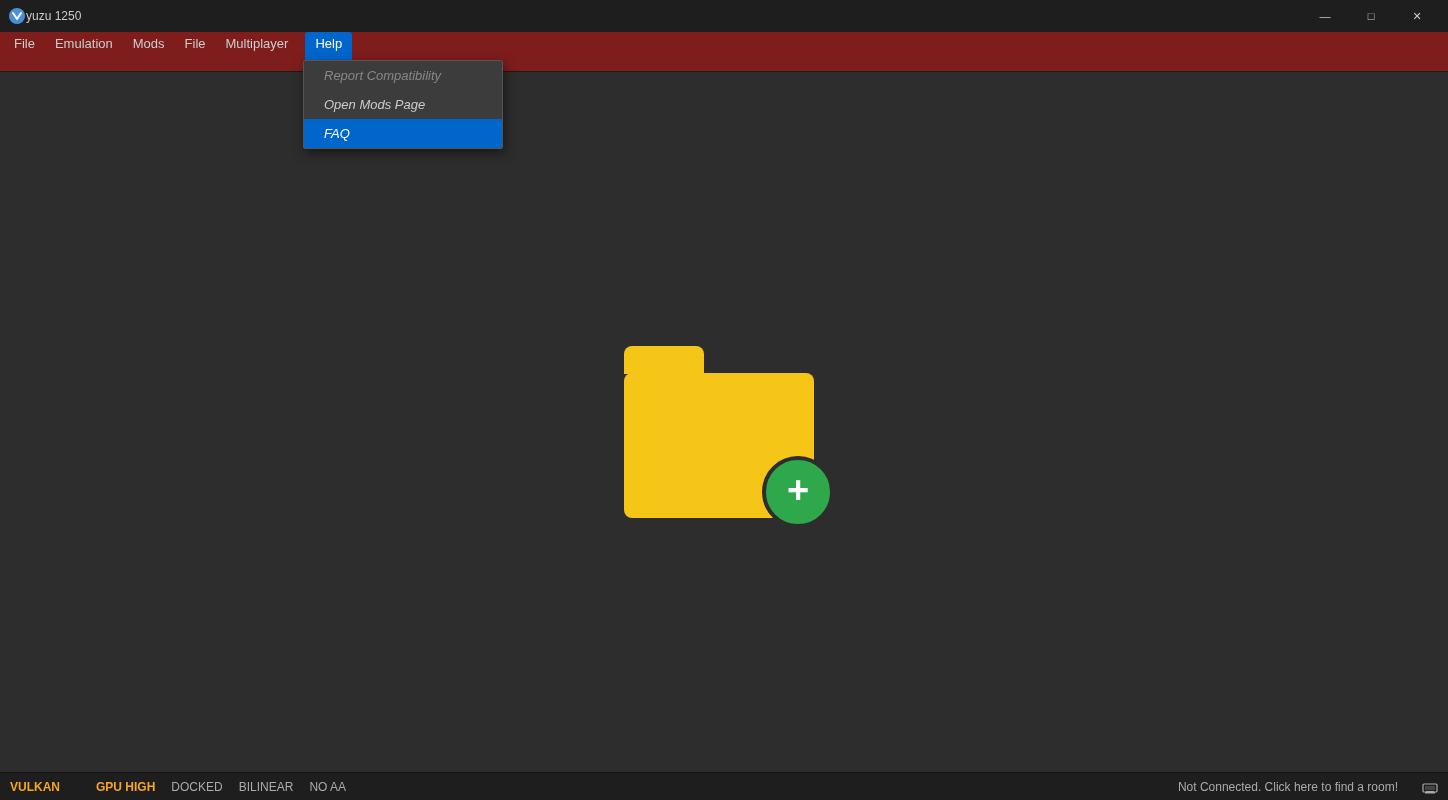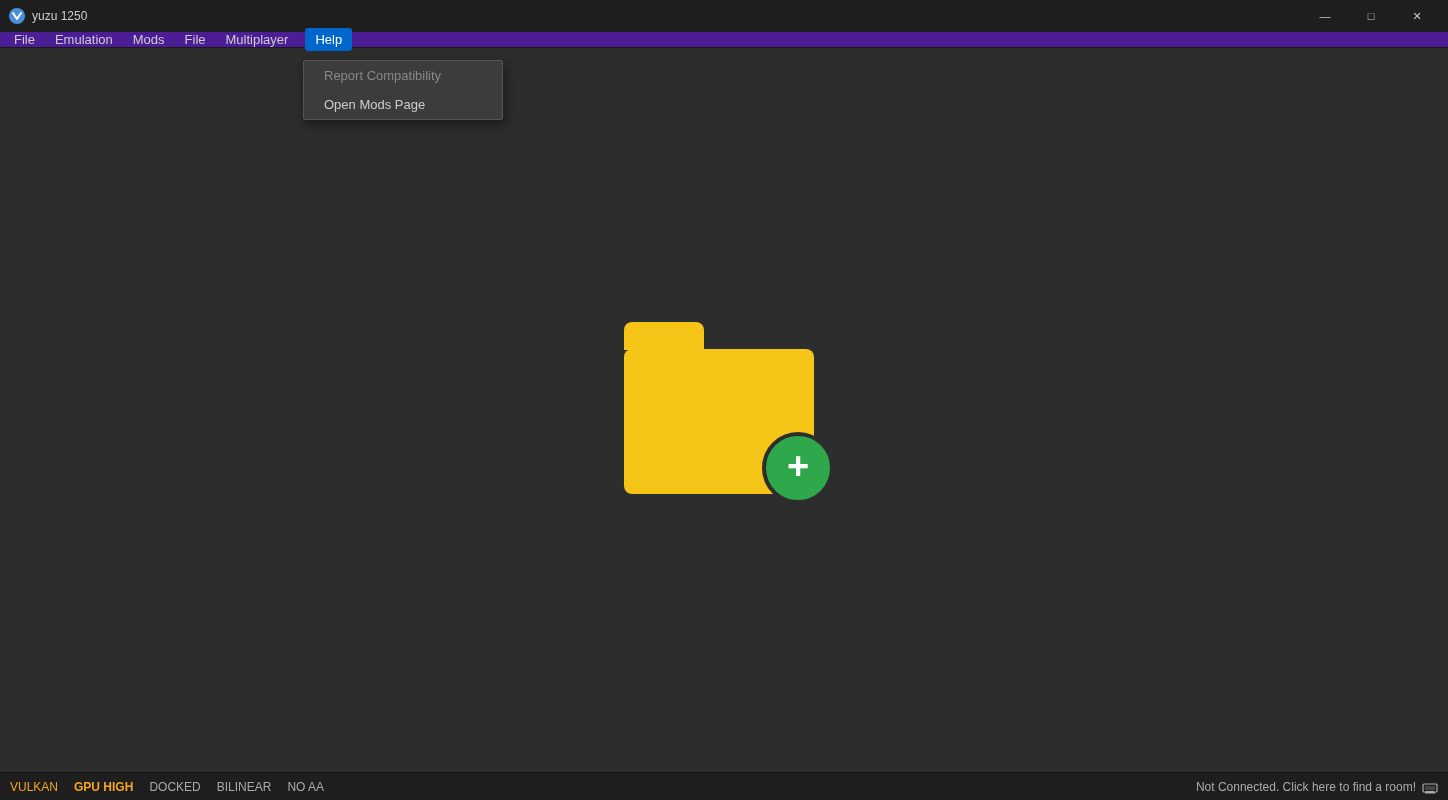--- a/index.html
+++ b/index.html
@@ -22,21 +22,20 @@
       display: flex;
       align-items: center;
       justify-content: space-between;
       padding: 0 8px;
       user-select: none;
     }
 
     #title-bar-left {
       display: flex;
       align-items: center;
-      gap: 6px;
     }
 
     #title-logo {
       width: 18px;
       height: 18px;
     }
 
     #title-text {
       font-size: 12px;
       color: #cccccc;
@@ -57,24 +56,23 @@
       font-size: 11px;
       color: #cccccc;
       cursor: pointer;
       background: transparent;
       border: none;
     }
 
     
     #menu-bar {
       width: 100%;
-      height: 16px;
-      background-color: #4c1d95;
-      display: flex;
-      align-items: center;
+      height: 40px;
+      background-color: #7f1d1d;
+      display: flex;
       padding: 0 4px;
       border-bottom: 1px solid #1a1a1a;
     }
 
     .menu-item {
       padding: 4px 10px;
       font-size: 13px;
       color: #cccccc;
       cursor: pointer;
       border-radius: 3px;
@@ -92,20 +90,21 @@
       box-shadow: 2px 4px 12px rgba(0,0,0,0.5);
       z-index: 100;
       border-radius: 2px;
     }
 
     .dropdown-item {
       padding: 7px 20px;
       font-size: 13px;
       color: #cccccc;
       cursor: pointer;
+      font-style: italic;
     }
     .dropdown-item.highlighted {
       background-color: #0066cc;
       color: #ffffff;
     }
 
     .dropdown-item.disabled {
       color: #888888;
       cursor: default;
     }
@@ -193,28 +192,28 @@
       border-top: 1px solid #111;
     }
 
     #status-left {
       display: flex;
       align-items: center;
       gap: 16px;
       font-size: 12px;
     }
 
-    .status-vulkan { color: #f5a623; font-weight: normal; }
-    .status-gpu { color: #f5a623; font-weight: bold; }
+    .status-vulkan { color: #f5a623; font-weight: bold; }
+    .status-gpu { color: #f5a623; font-weight: bold; margin-left: 20px; }
     .status-normal { color: #aaaaaa; }
 
     #status-right {
       display: flex;
       align-items: center;
-      gap: 6px;
+      gap: 24px;
       font-size: 12px;
       color: #aaaaaa;
       cursor: pointer;
     }
 
     .network-icon {
       width: 16px;
       height: 16px;
       display: inline-flex;
       align-items: center;
@@ -245,20 +244,21 @@
   <div class="menu-item">Emulation</div>
   <div class="menu-item">Mods</div>
   <div class="menu-item">File</div>
   <div class="menu-item">Multiplayer</div>
   <div class="menu-item active">Help</div>
 </div>
 
 <div id="help-dropdown">
   <div class="dropdown-item disabled">Report Compatibility</div>
   <div class="dropdown-item">Open Mods Page</div>
+  <div class="dropdown-item highlighted">FAQ</div>
 </div>
 
 <div id="main-content">
   <div id="folder-container">
     <div class="folder-tab"></div>
     <div class="folder-body"></div>
     <div class="folder-add">
       <span class="folder-add-plus">+</span>
     </div>
   </div>

